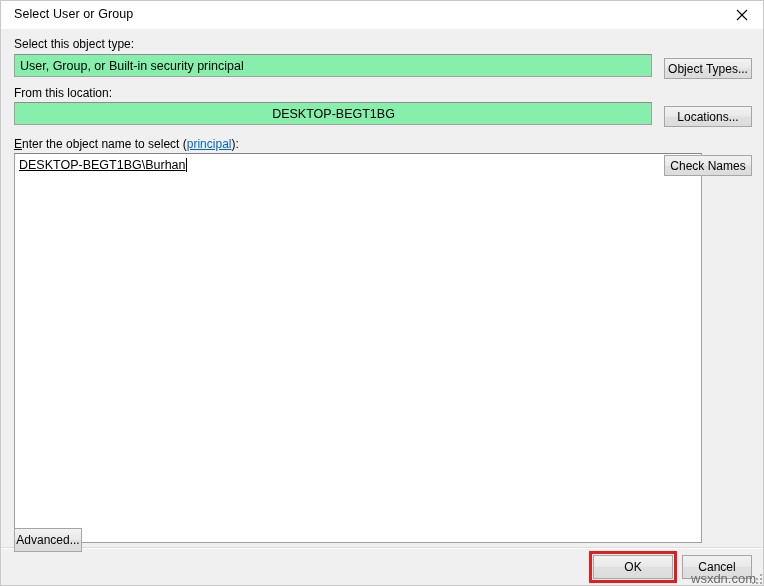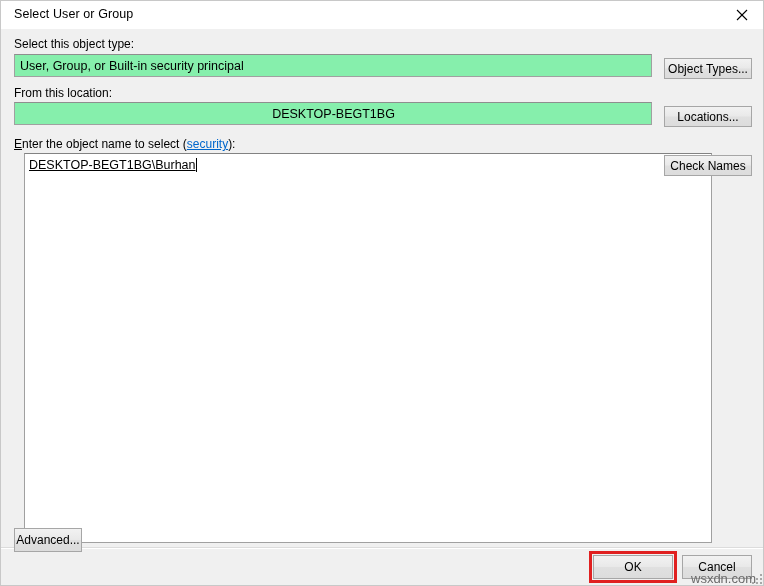--- a/index.html
+++ b/index.html
@@ -211,23 +211,23 @@
     <div class="field" style="left:13px; top:25px; width:638px; height:23px;">User, Group, or Built-in security principal</div>
 
     <div class="btn" style="left:663px; top:29px; width:88px; height:21px;">Object Types...</div>
 
     <div class="lbl" style="left:13px; top:57px;">From this location:</div>
 
     <div class="field" style="left:13px; top:73px; width:638px; height:23px;text-align:center;">DESKTOP-BEGT1BG</div>
 
     <div class="btn" style="left:663px; top:77px; width:88px; height:21px;">Locations...</div>
 
-    <div class="lbl" style="left:13px; top:108px;"><span class="akey">E</span><span>nter the object name to select (</span><span class="link">security</span><span>):</span></div>
-
-    <div class="name-box" style="left:23px; top:124px; width:688px; height:390px;">
+    <div class="lbl" style="left:13px; top:108px;"><span class="akey">E</span><span>nter the object name to select (</span><span class="link">principal</span><span>):</span></div>
+
+    <div class="name-box" style="left:13px; top:124px; width:688px; height:390px;">
       <div class="name-text"><span class="resolved">DESKTOP-BEGT1BG\Burhan</span><span class="caret"></span></div>
     </div>
 
     <div class="btn" style="left:663px; top:126px; width:88px; height:21px;">Check Names</div>
 
     <div class="footer-sep"></div>
     <div class="footer-sep2"></div>
 
     <div class="btn" style="left:13px; top:499px; width:68px; height:24px;">Advanced...</div>
 

